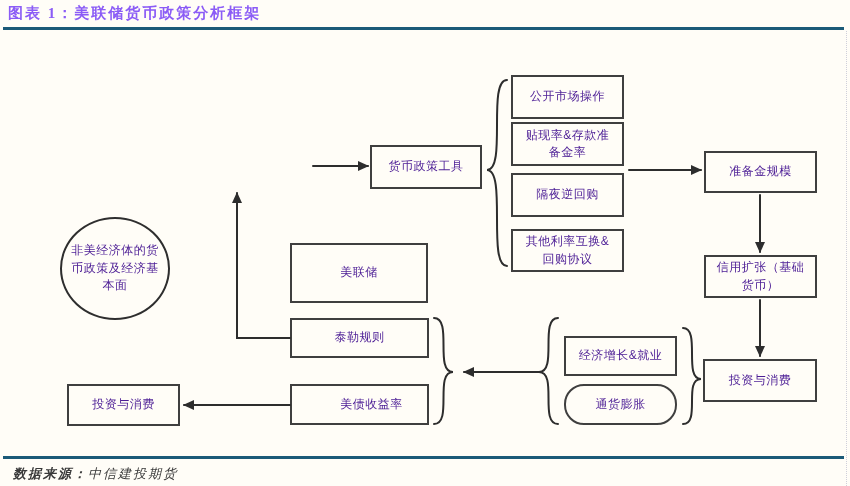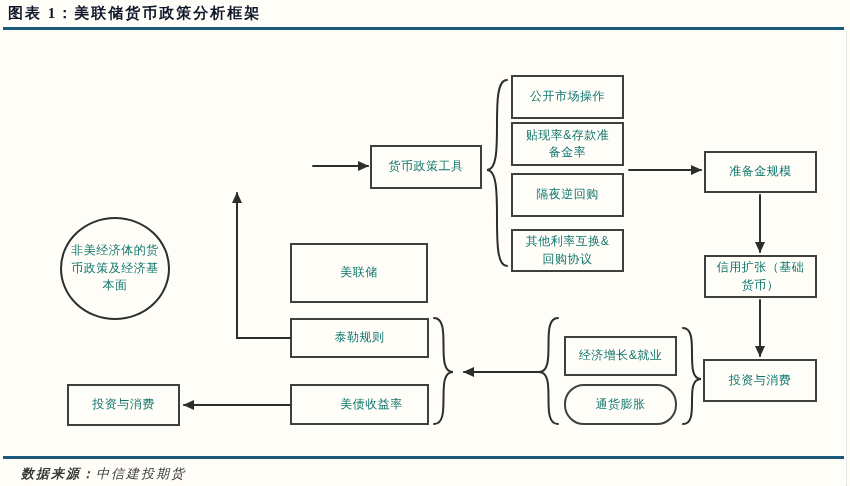--- a/index.html
+++ b/index.html
@@ -8,50 +8,49 @@
     width:850px;height:486px;
     background:#fffdf7;
     font-family:"Liberation Sans",sans-serif;
     overflow:hidden;
   }
   .figure-title{
     position:absolute;left:8px;top:4px;
     font-family:"Liberation Serif",serif;
     font-weight:bold;
     font-size:15px;
-    color:#0f172a;
+    color:#8b5cf6;
     letter-spacing:2px;
     white-space:nowrap;
   }
   .rule{
     position:absolute;left:3px;width:841px;height:3px;
     background:#1b5a78;
   }
   .rule-top{top:27px;}
   .rule-bottom{top:456px;}
   .source-line{
     position:absolute;left:13px;top:465px;
     font-family:"Liberation Serif",serif;
     font-style:italic;
     font-size:13px;
     color:#3a3a3a;
     letter-spacing:2px;
     white-space:nowrap;
-    margin-left:8px;
   }
   .source-line .src-label{font-weight:bold;}
   .node{
     position:absolute;
     box-sizing:border-box;
     border:2px solid #3f3f3f;
     background:#fffdf7;
     display:flex;align-items:center;justify-content:center;
     text-align:center;
     font-size:12px;
-    color:#0f766e;
+    color:#4c1d95;
     line-height:1.45;
     letter-spacing:0.5px;
     white-space:pre-line;
   }
   .node.circle{
     border-radius:50%;
     border-color:#2e2e2e;
   }
   svg.overlay{
     position:absolute;left:0;top:0;

